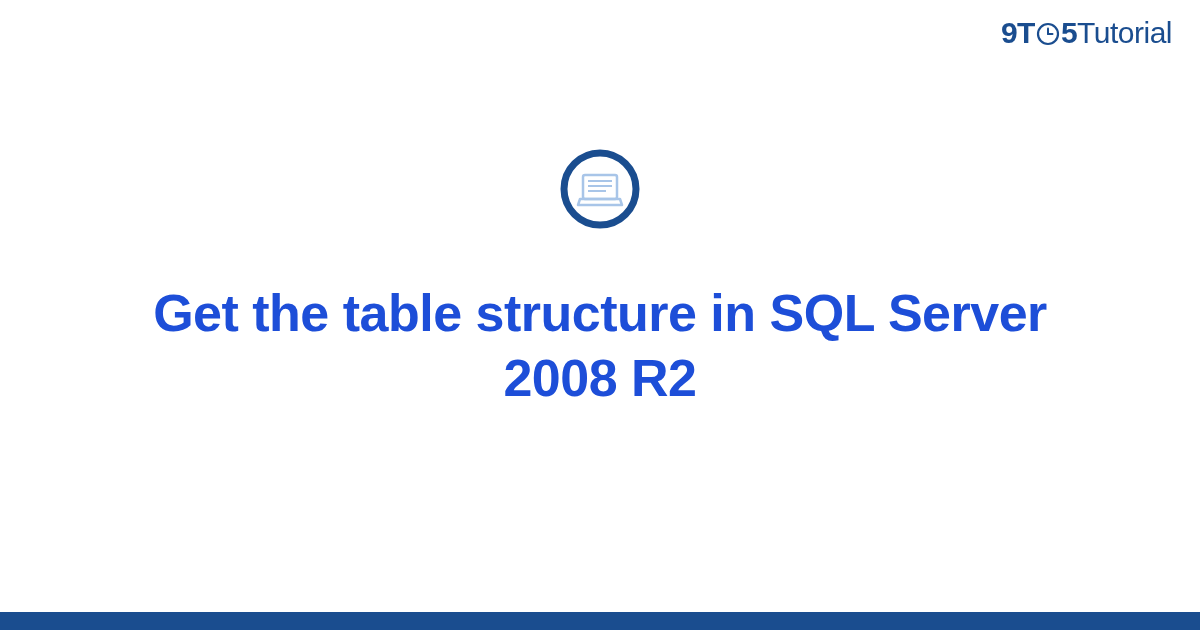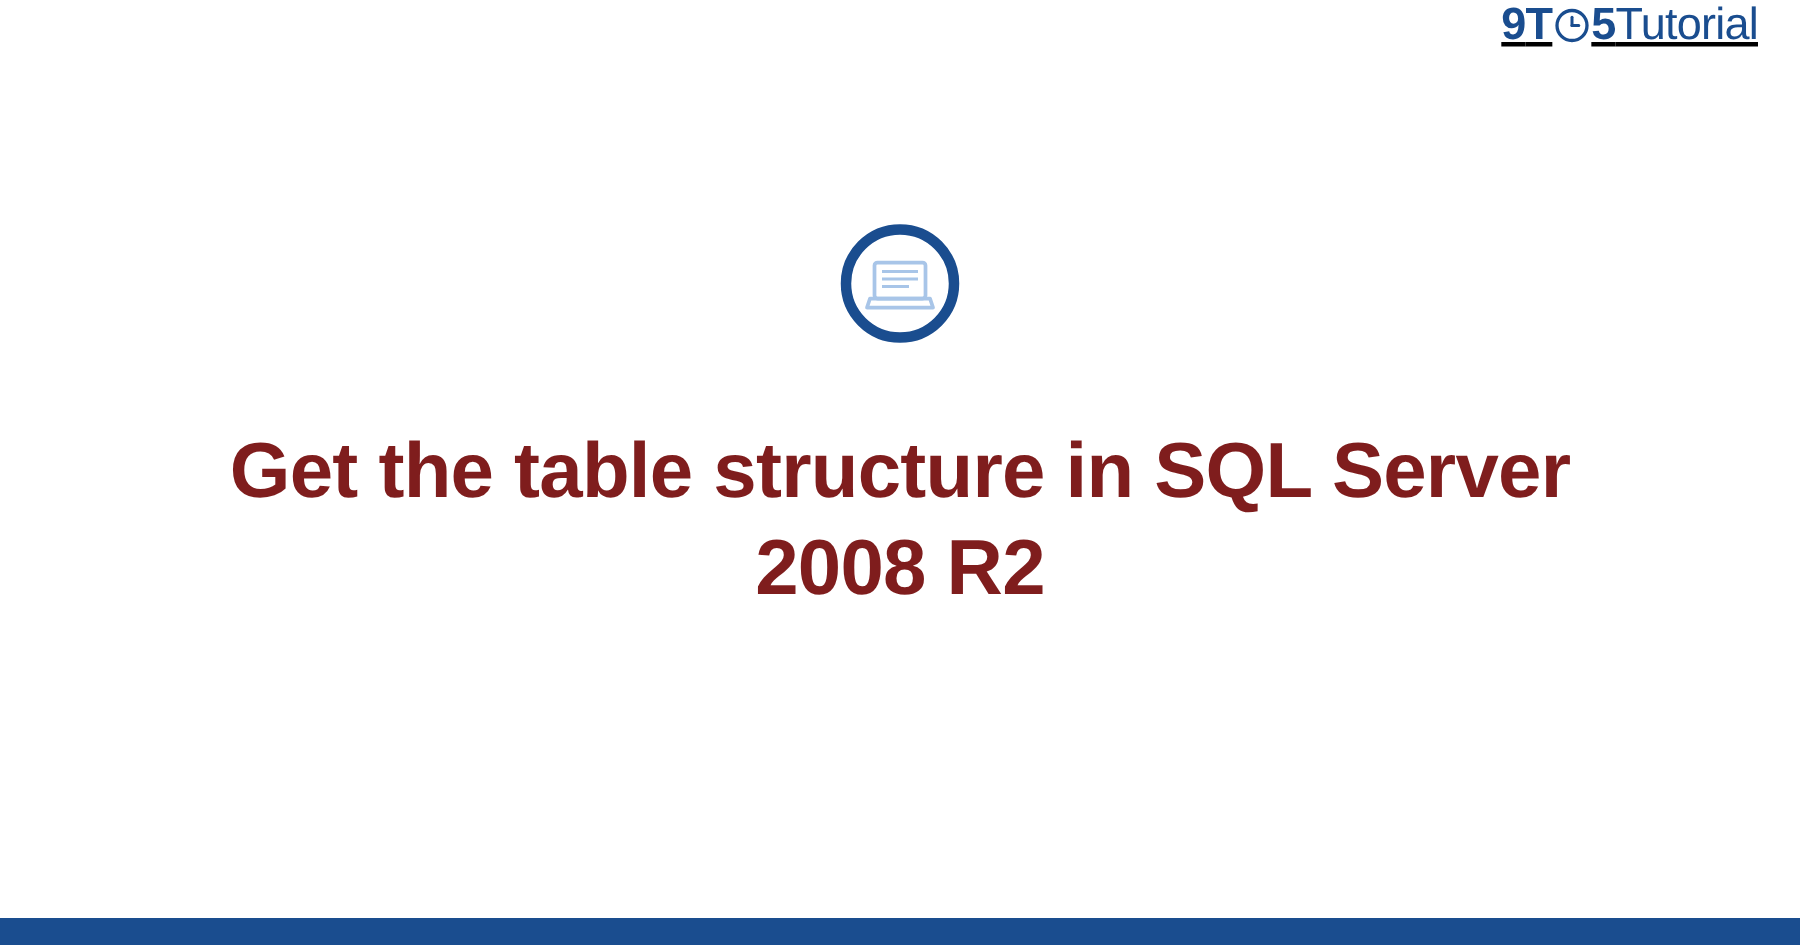--- a/index.html
+++ b/index.html
@@ -10,23 +10,22 @@
     body {
       width: 1200px;
       height: 630px;
       background: #ffffff;
       font-family: -apple-system, BlinkMacSystemFont, "Segoe UI", Helvetica, Arial, sans-serif;
       position: relative;
       overflow: hidden;
     }
     .header {
       position: absolute;
-      top: 0;
+      top: 16px;
       right: 28px;
-      text-decoration: underline;
     }
     .logo {
       font-size: 30px;
       font-weight: 400;
       color: #1a4d8f;
       letter-spacing: -0.5px;
     }
     .logo .nine {
       font-weight: 600;
     }
@@ -56,21 +55,21 @@
       justify-content: center;
       padding-bottom: 40px;
     }
     .icon-wrap {
       margin-bottom: 48px;
       margin-top: -30px;
     }
     .page-title {
       font-size: 52px;
       font-weight: 700;
-      color: #7f1d1d;
+      color: #1d4ed8;
       text-align: center;
       line-height: 1.25;
       max-width: 900px;
       letter-spacing: -0.5px;
     }
     .footer-bar {
       position: absolute;
       bottom: 0;
       left: 0;
       right: 0;

